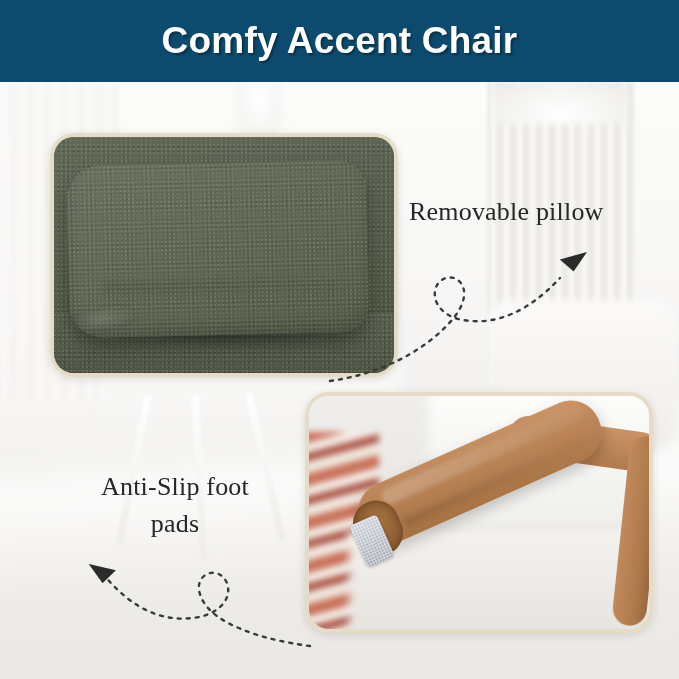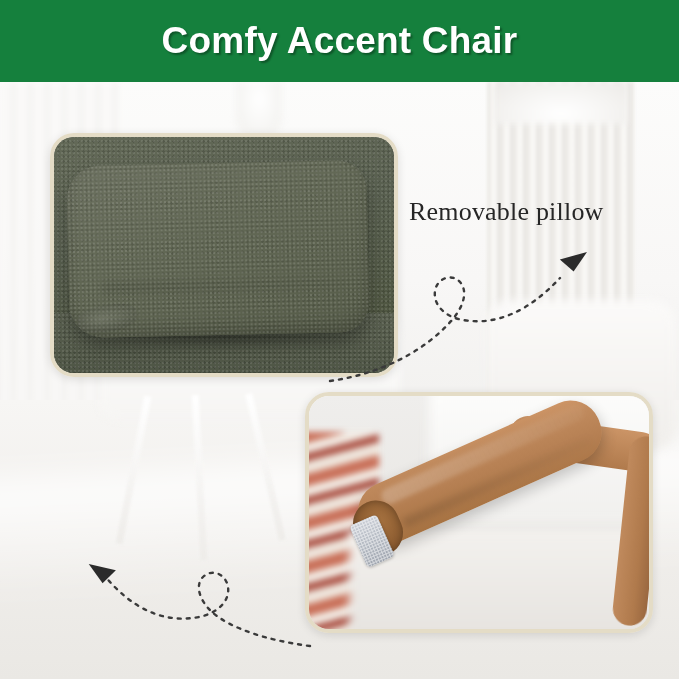--- a/index.html
+++ b/index.html
@@ -106,21 +106,21 @@
   .bg-chair-right-leg {
     position: absolute; left: 540px; top: 420px; width: 8px; height: 120px;
     background: #f3f1ee; filter: blur(2px); transform: rotate(5deg);
   }
 
   
   .header {
     position: absolute;
     left: 0; top: 0;
     width: 679px; height: 82px;
-    background: #15803d;
+    background: #0c4a6e;
     z-index: 20;
   }
   .header-title {
     position: absolute;
     left: 0; top: 0;
     width: 679px;
     line-height: 82px;
     text-align: center;
     color: #ffffff;
     font-size: 37px;
@@ -384,20 +384,24 @@
       <div class="leg-rail"></div>
       <div class="leg-far"></div>
       <div class="leg-main"></div>
       <div class="leg-end"></div>
       <div class="felt-pad"></div>
     </div>
   </div>
 
   <div class="label label-pillow">Removable pillow</div>
 
+  <div class="label label-pads">
+    <div>Anti-Slip foot</div>
+    <div>pads</div>
+  </div>
 
   <svg class="arrow-svg svg-top" width="679" height="679">
     <path class="arrow-path" d="M 330,381 C 380,374 424,352 452,320
              C 464,306 468,291 460,282
              C 452,273 437,278 435,291
              C 433,305 445,317 463,320
              C 498,326 530,310 560,278"></path>
     <polygon class="arrow-head" points="585,249 560,262 576,271" transform="rotate(12 572,260)"></polygon>
   </svg>
 

